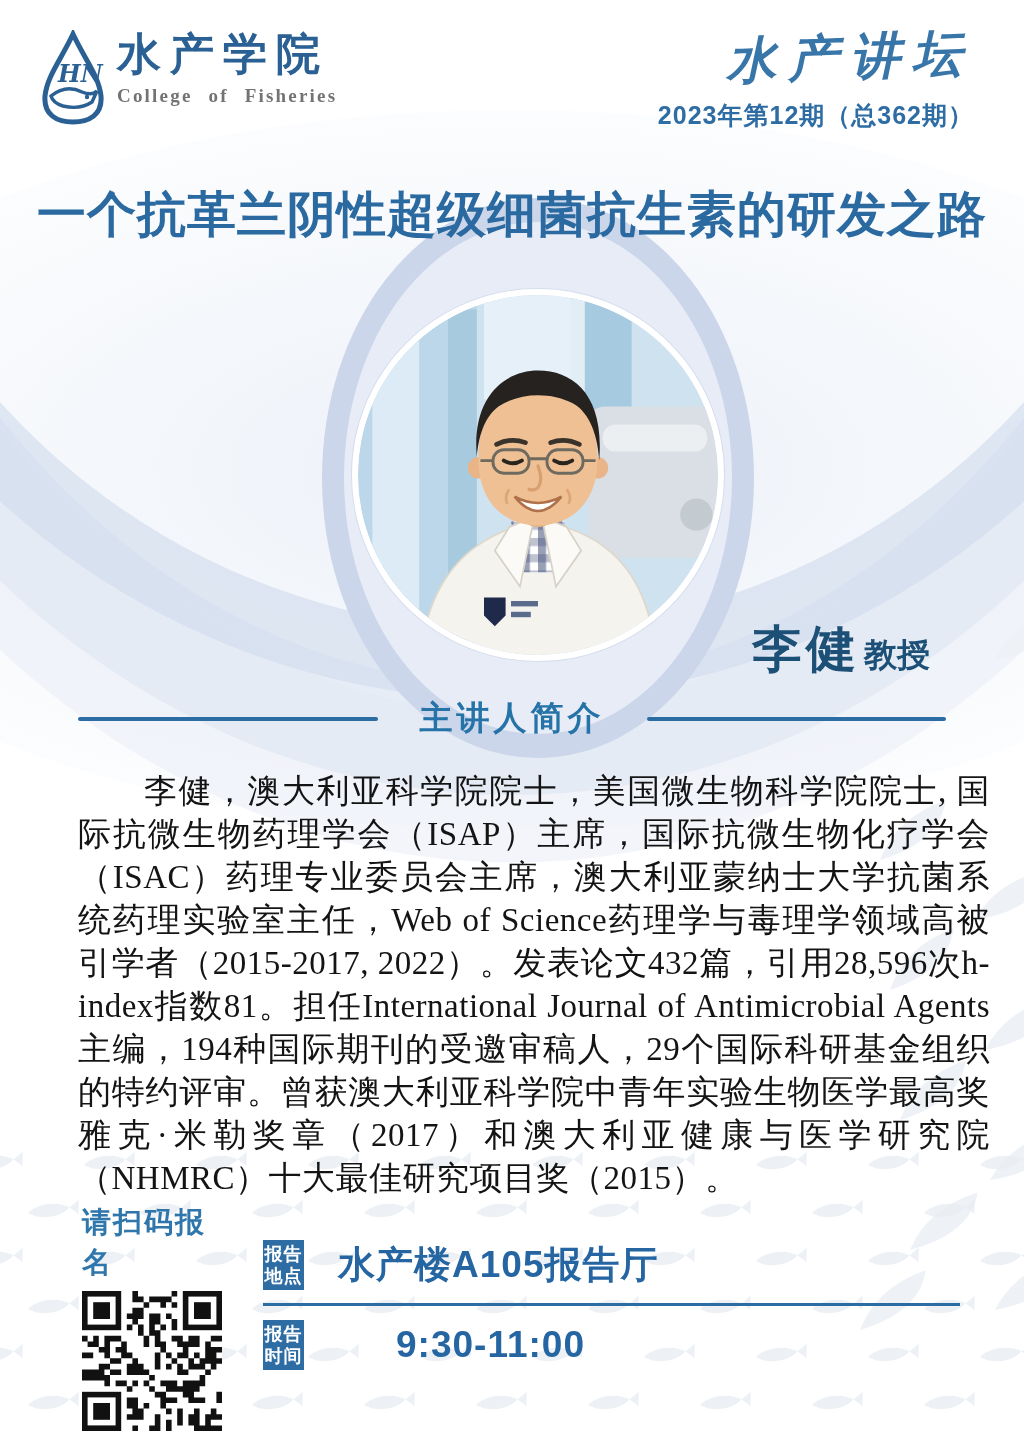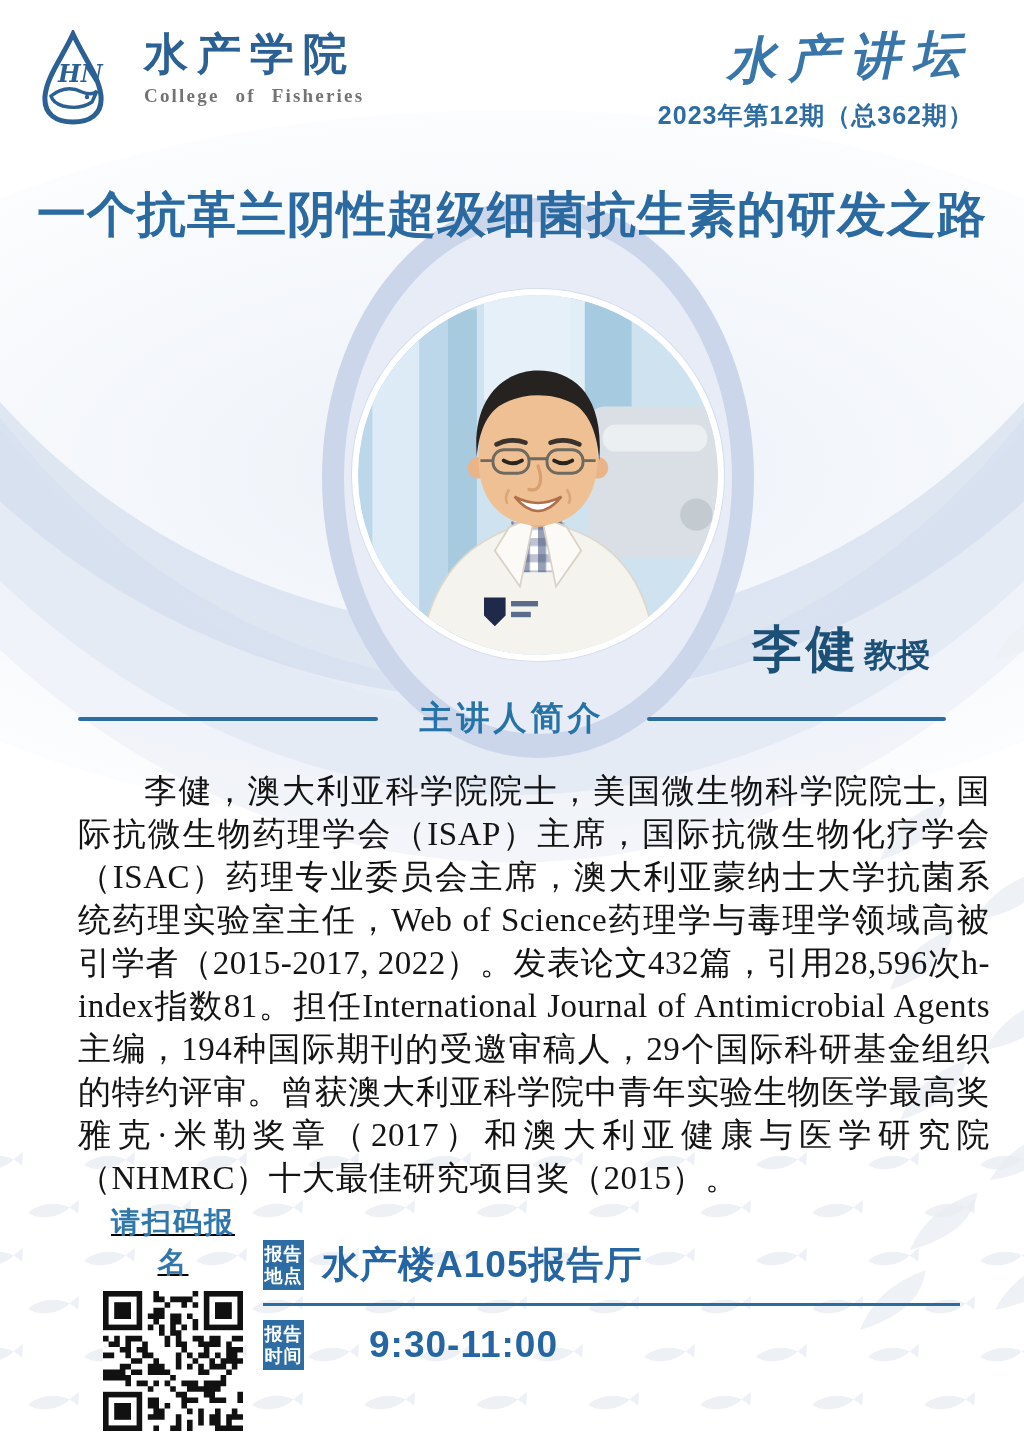--- a/index.html
+++ b/index.html
@@ -2,21 +2,21 @@
 <html><head>
 <meta charset="utf-8">
 <style>
   html,body{margin:0;padding:0;background:#fff;}
   .poster{position:relative;width:1024px;height:1448px;background:#ffffff;overflow:hidden;
           font-family:"Liberation Sans",sans-serif;}
   .bg{position:absolute;left:0;top:0;width:1024px;height:1448px;z-index:0;}
   .layer{position:absolute;z-index:2;}
 
   
-  .logo-block{left:38px;top:30px;display:flex;align-items:flex-start;gap:36px;}
+  .logo-block{left:38px;top:30px;display:flex;align-items:flex-start;gap:9px;}
   .logo-icon{width:70px;height:96px;flex:0 0 auto;}
   .logo-text .cn{font-size:44px;font-weight:800;color:#2a6093;letter-spacing:9px;line-height:1.1;}
   .logo-text .en{font-size:19px;font-weight:700;color:#737373;letter-spacing:2.2px;word-spacing:9px;
                  font-family:"Liberation Serif",serif;margin-top:7px;}
   .forum-block{right:50px;top:24px;text-align:right;}
   .forum-name{font-size:50px;font-weight:800;font-style:italic;color:#3876aa;letter-spacing:12px;
               font-family:"DejaVu Serif",serif;transform:rotate(-2deg);display:inline-block;}
   .forum-issue{font-size:25px;font-weight:700;color:#2e6da4;margin-top:8px;letter-spacing:1px;}
 
   
@@ -38,32 +38,32 @@
   .section-head .rule{flex:1;height:4px;background:#2b6ca3;border-radius:2px;}
   .section-head .heading{font-size:33px;font-weight:800;color:#2673a8;letter-spacing:4px;white-space:nowrap;}
 
   
   .bio{left:78px;top:770px;width:912px;font-family:"Liberation Serif","DejaVu Serif",serif;
        font-size:33px;line-height:43px;color:#141414;text-align:justify;text-justify:inter-ideograph;
        letter-spacing:.5px;}
   .bio p{margin:0;text-indent:2em;}
 
   
-  .register{left:97px;top:1203px;width:152px;text-align:center;text-decoration:underline;}
+  .register{left:82px;top:1203px;width:152px;text-align:left;}
   .register .prompt{font-size:29px;font-weight:700;color:#2e76ab;letter-spacing:2px;}
   .register .qr{margin-top:8px;width:140px;height:140px;display:inline-block;}
 
   
   .info{left:263px;top:1240px;width:700px;}
   .info-row{display:flex;align-items:center;gap:18px;height:50px;}
   .badge{width:41px;height:50px;background:#2e6da4;color:#fff;display:flex;flex-direction:column;
          align-items:center;justify-content:center;font-size:18px;font-weight:700;line-height:22px;
          letter-spacing:1px;flex:0 0 auto;}
-  .info-text{font-size:37px;font-weight:700;color:#2565a2;letter-spacing:1px;white-space:nowrap;}
-  .info-time{margin-left:47px;}
+  .info-text{font-size:37px;font-weight:700;color:#2565a2;letter-spacing:1px;white-space:nowrap;margin-left:16px;}
+  .info-time{margin-left:74px;}
   .divider{height:3px;background:#2b6ca3;margin:13px 0 14px 0;width:697px;}
 </style>
 </head>
 <body>
 
 <div class="poster">
 
   <svg class="bg" id="bg-decor" viewBox="0 0 1024 1448" xmlns="http://www.w3.org/2000/svg">
       <defs>
         <radialGradient id="soft" cx="50%" cy="50%" r="60%">

